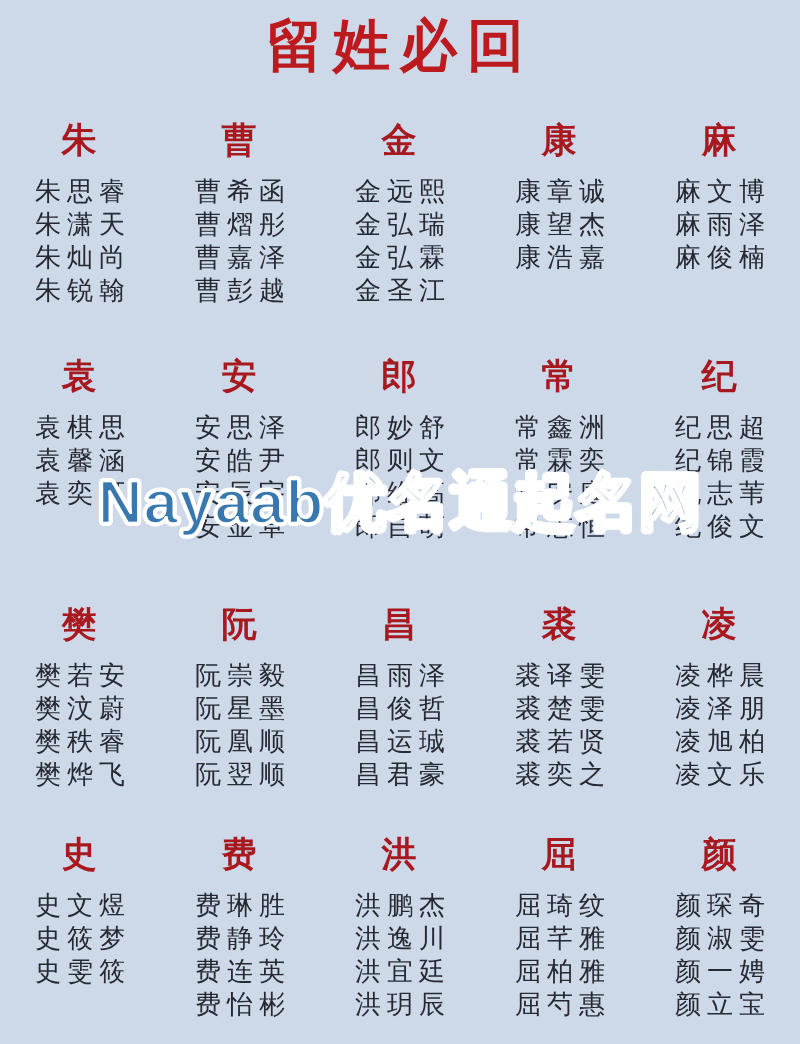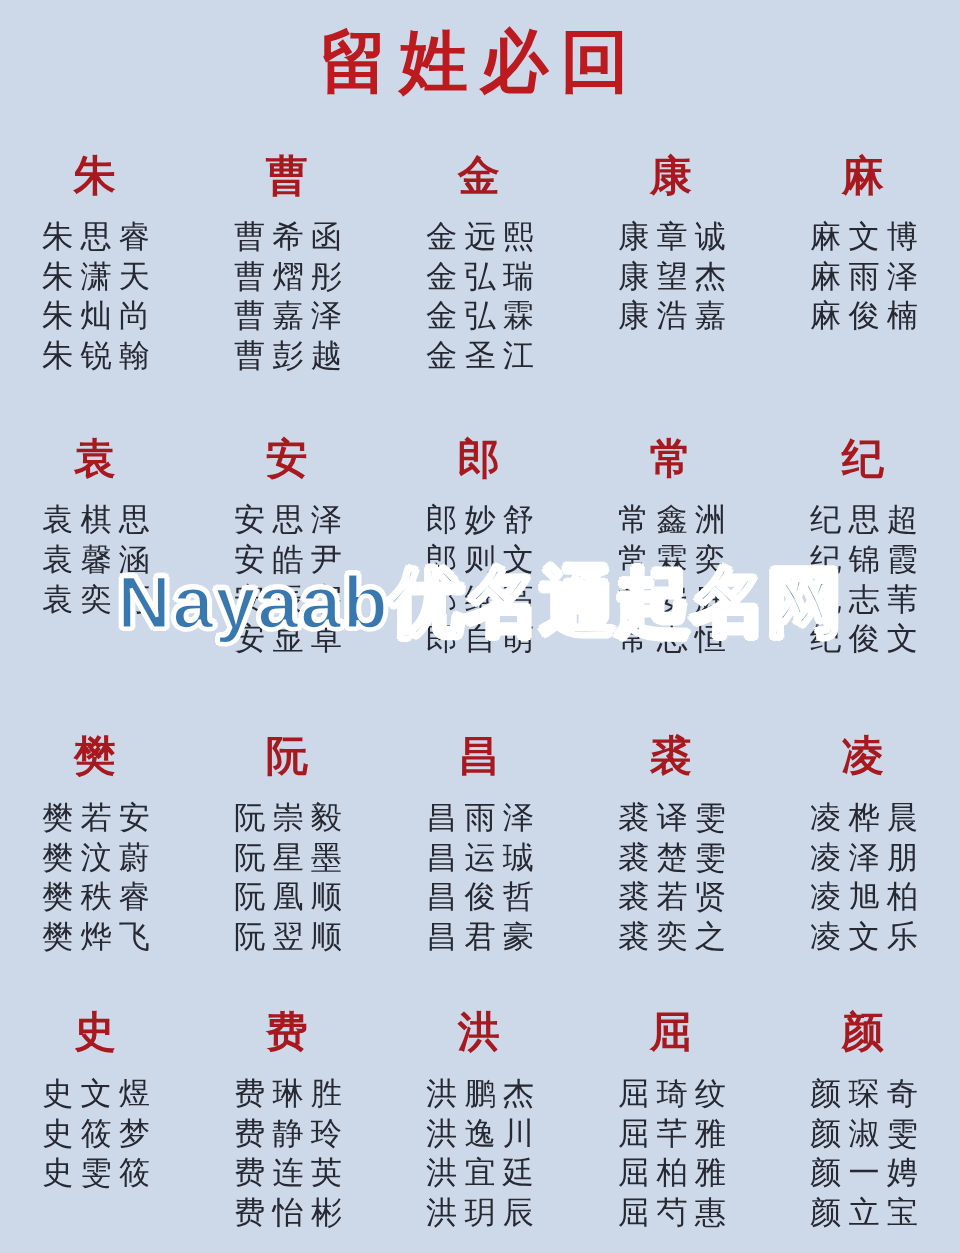--- a/index.html
+++ b/index.html
@@ -12,21 +12,21 @@
   html,body{margin:0;padding:0;}
   body{
     width:800px;height:1044px;
     background:var(--bg);
     font-family:"Liberation Serif","DejaVu Serif",serif;
     position:relative;
     overflow:hidden;
   }
   .title{
     text-align:center;
-    padding-top:14px;
+    padding-top:8px;
     font-size:57px;
     font-weight:bold;
     letter-spacing:10px;
     color:var(--title-red);
   }
   .section{
     display:flex;
     width:100%;
   }
   .section.s1{margin-top:34px;}
@@ -166,22 +166,22 @@
   <div class="group">
     <div class="surname">阮</div>
     <div class="name">阮崇毅</div>
     <div class="name">阮星墨</div>
     <div class="name">阮凰顺</div>
     <div class="name">阮翌顺</div>
   </div>
   <div class="group">
     <div class="surname">昌</div>
     <div class="name">昌雨泽</div>
+    <div class="name">昌俊哲</div>
     <div class="name">昌运珹</div>
-    <div class="name">昌俊哲</div>
     <div class="name">昌君豪</div>
   </div>
   <div class="group">
     <div class="surname">裘</div>
     <div class="name">裘译雯</div>
     <div class="name">裘楚雯</div>
     <div class="name">裘若贤</div>
     <div class="name">裘奕之</div>
   </div>
   <div class="group">

